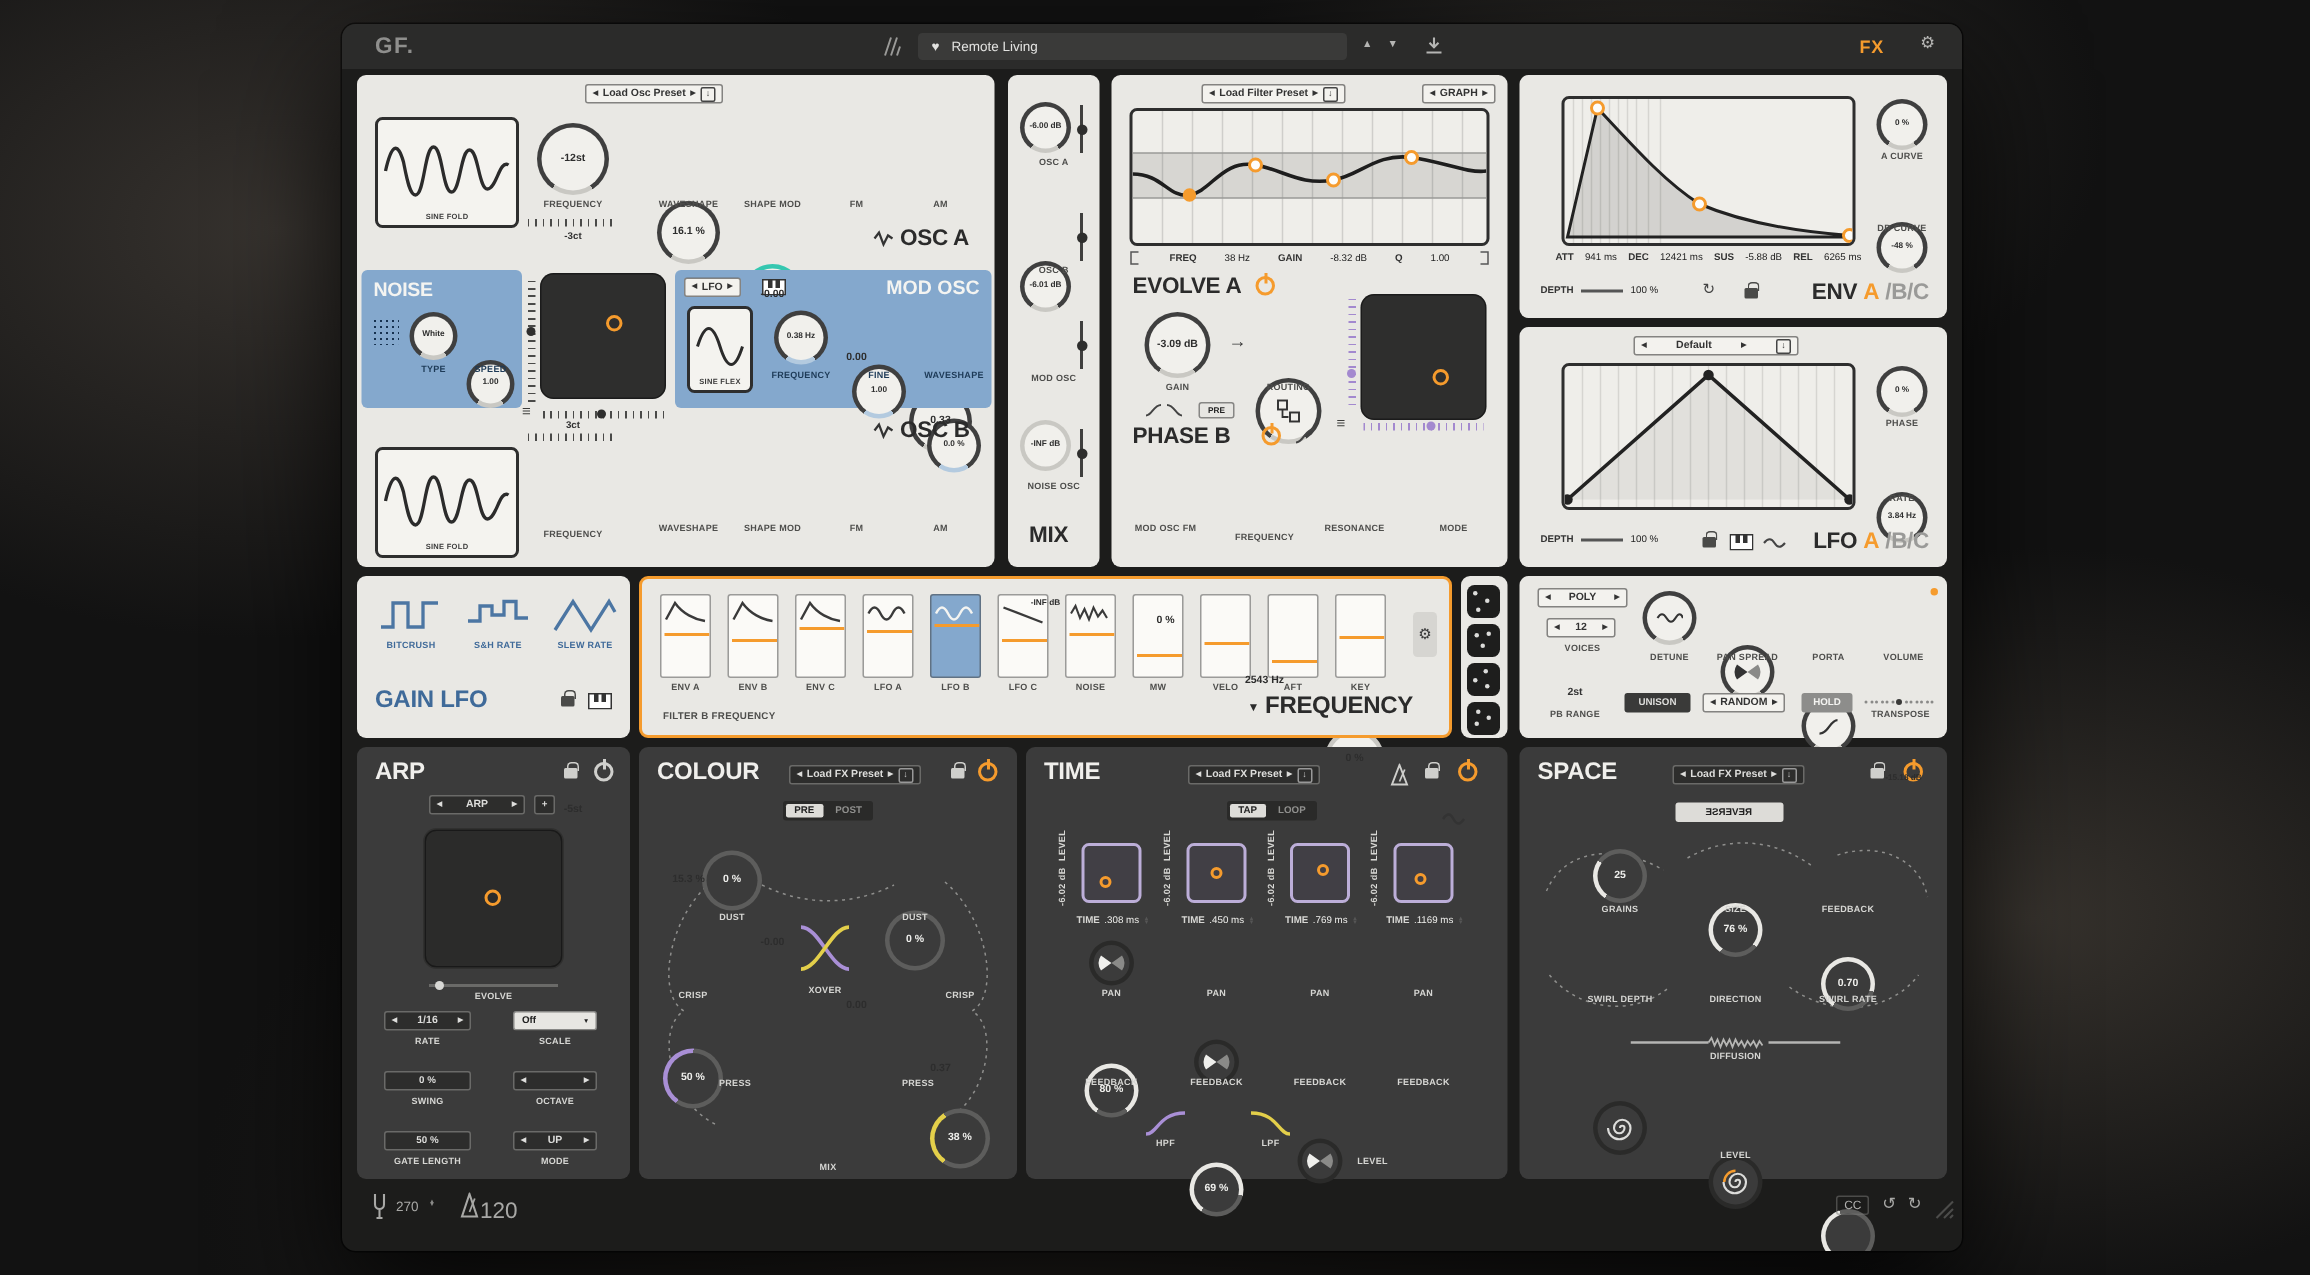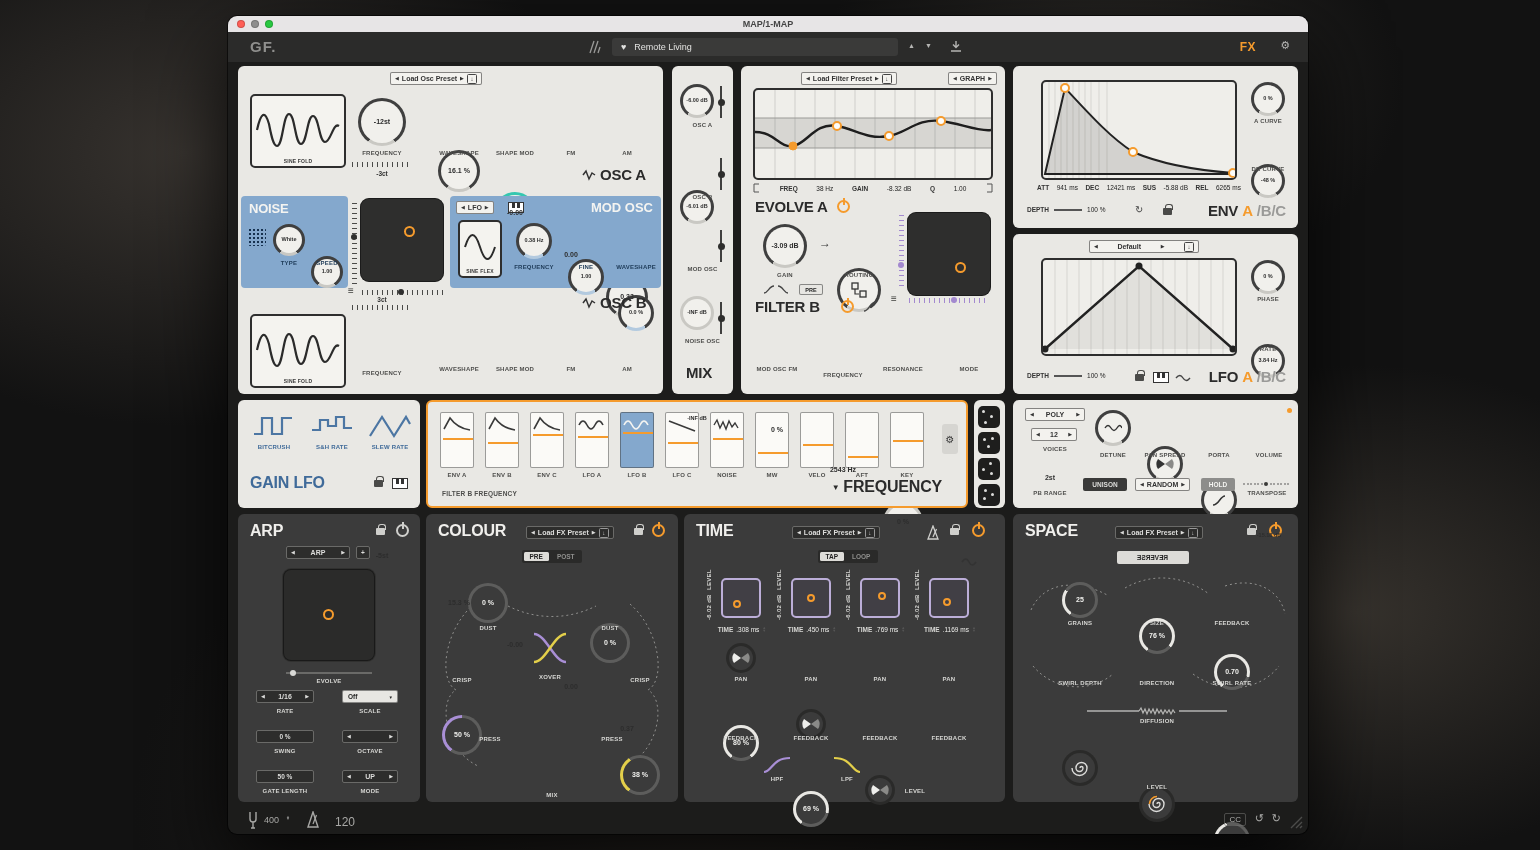--- a/index.html
+++ b/index.html
@@ -93,28 +93,20 @@
 .gearbox{position:absolute;width:16px;height:30px;background:#d6d5d1;border-radius:3px;display:flex;align-items:center;justify-content:center;font-size:10px;color:#3a3a3a}
 .ccbox{position:absolute;border:1px solid #77777588;border-radius:2px;font-size:8px;padding:1px 4px;color:#b0b0ae}
 .orangedot{position:absolute;width:5px;height:5px;border-radius:50%;background:#f59b2d}
 </style>
 </head>
 <body>
 
 <div class="desktop">
 <div class="window">
 
-  <div class="titlebar">
-    <div class="lights">
-      <span class="tl" style="background:#ff5f57"></span>
-      <span class="tl" style="background:#8e8e8e"></span>
-      <span class="tl" style="background:#28c840"></span>
-    </div>
-    <span class="tb-title">MAP/1-MAP</span>
-  </div>
 
   <div class="toolbar">
     <span class="logo">GF.</span>
     <svg class="abs" style="left:360px;top:8px" width="13" height="14">
           <path d="M2,13 L6,1 M6,13 L10,1 M10,13 L12,7" stroke="#9a9a98" stroke-width="1.3" fill="none"></path>
         </svg>
     <div class="preset-pill">
       <span style="font-size:9px">♥</span>
       <span class="preset-name">Remote Living</span>
     </div>
@@ -358,21 +350,21 @@
       </div>
       <div class="klabel" style="left:88px;top:206px;width:60px">ROUTING</div>
       <svg class="abs" style="left:22px;top:218px" width="26" height="12">
             <path d="M1,9 C5,9 6,2 11,2" stroke="#444" stroke-width="1.3" fill="none"></path>
             <path d="M15,2 C20,2 21,9 25,9" stroke="#444" stroke-width="1.3" fill="none"></path>
           </svg>
       <div class="btn lt" style="left:58px;top:218px;width:24px;height:11px;font-size:5.5px">
             <span>PRE</span>
           </div>
       <div class="bigtitle" style="left:14px;top:232px">
-            <span>FILTER B</span>
+            <span>PHASE B</span>
           </div>
       <div class="pwr" style="left:100px;top:234px"></div>
       <svg class="abs" style="left:122px;top:234px" width="14" height="13">
             <path d="M1,11 C6,11 7,2 13,2" stroke="#444" stroke-width="1.4" fill="none"></path>
           </svg>
       <div class="vrule pu" style="left:158px;top:148px;height:72px"></div>
       <div class="sdot pu" style="left:157px;top:196px"></div>
       <div class="xy" style="left:166px;top:146px;width:84px;height:84px">
         <div class="xydot" style="left:48px;top:50px"></div>
       </div>
@@ -978,30 +970,30 @@
 
       <div class="klabel" style="left:201px;top:274px;width:60px">LEVEL</div>
     </div>
 
   </div>
 
   <div class="statusbar">
     <svg class="abs" style="left:18px;top:5px" width="14" height="18">
           <path d="M4,1 V8 a3,3 0 0 0 6,0 V1 M7,11 V17 M5,17 H9" stroke="#a8a8a6" stroke-width="1.4" fill="none"></path>
         </svg>
-    <span class="abs" style="left:36px;top:9px;font-size:9px">400</span>
+    <span class="abs" style="left:36px;top:9px;font-size:9px">270</span>
     <span class="abs stepud" style="left:58px;top:10px;color:#8a8a88">
           <span>▲</span>
           <span>▼</span>
         </span>
     <svg class="abs" style="left:78px;top:5px" width="14" height="18">
           <path d="M7,1 L12,16 H2 Z" stroke="#a8a8a6" stroke-width="1.4" fill="none"></path>
           <line x1="7" y1="13" x2="10.5" y2="4" stroke="#a8a8a6" stroke-width="1.2"></line>
         </svg>
-    <span class="abs" style="left:107px;top:9px;font-size:12px">120</span>
+    <span class="abs" style="left:92px;top:9px;font-size:15px">120</span>
     <span class="ccbox" style="right:62px;top:7px">CC</span>
     <span class="abs" style="right:44px;top:6px;font-size:11px">↺</span>
     <span class="abs" style="right:27px;top:6px;font-size:11px">↻</span>
     <svg class="abs" style="right:5px;top:9px" width="14" height="14">
           <path d="M2,13 L13,2 M7,13 L13,7 M11,13 L13,11" stroke="#77777588" stroke-width="1.4"></path>
         </svg>
   </div>
 
 </div>
 </div>

